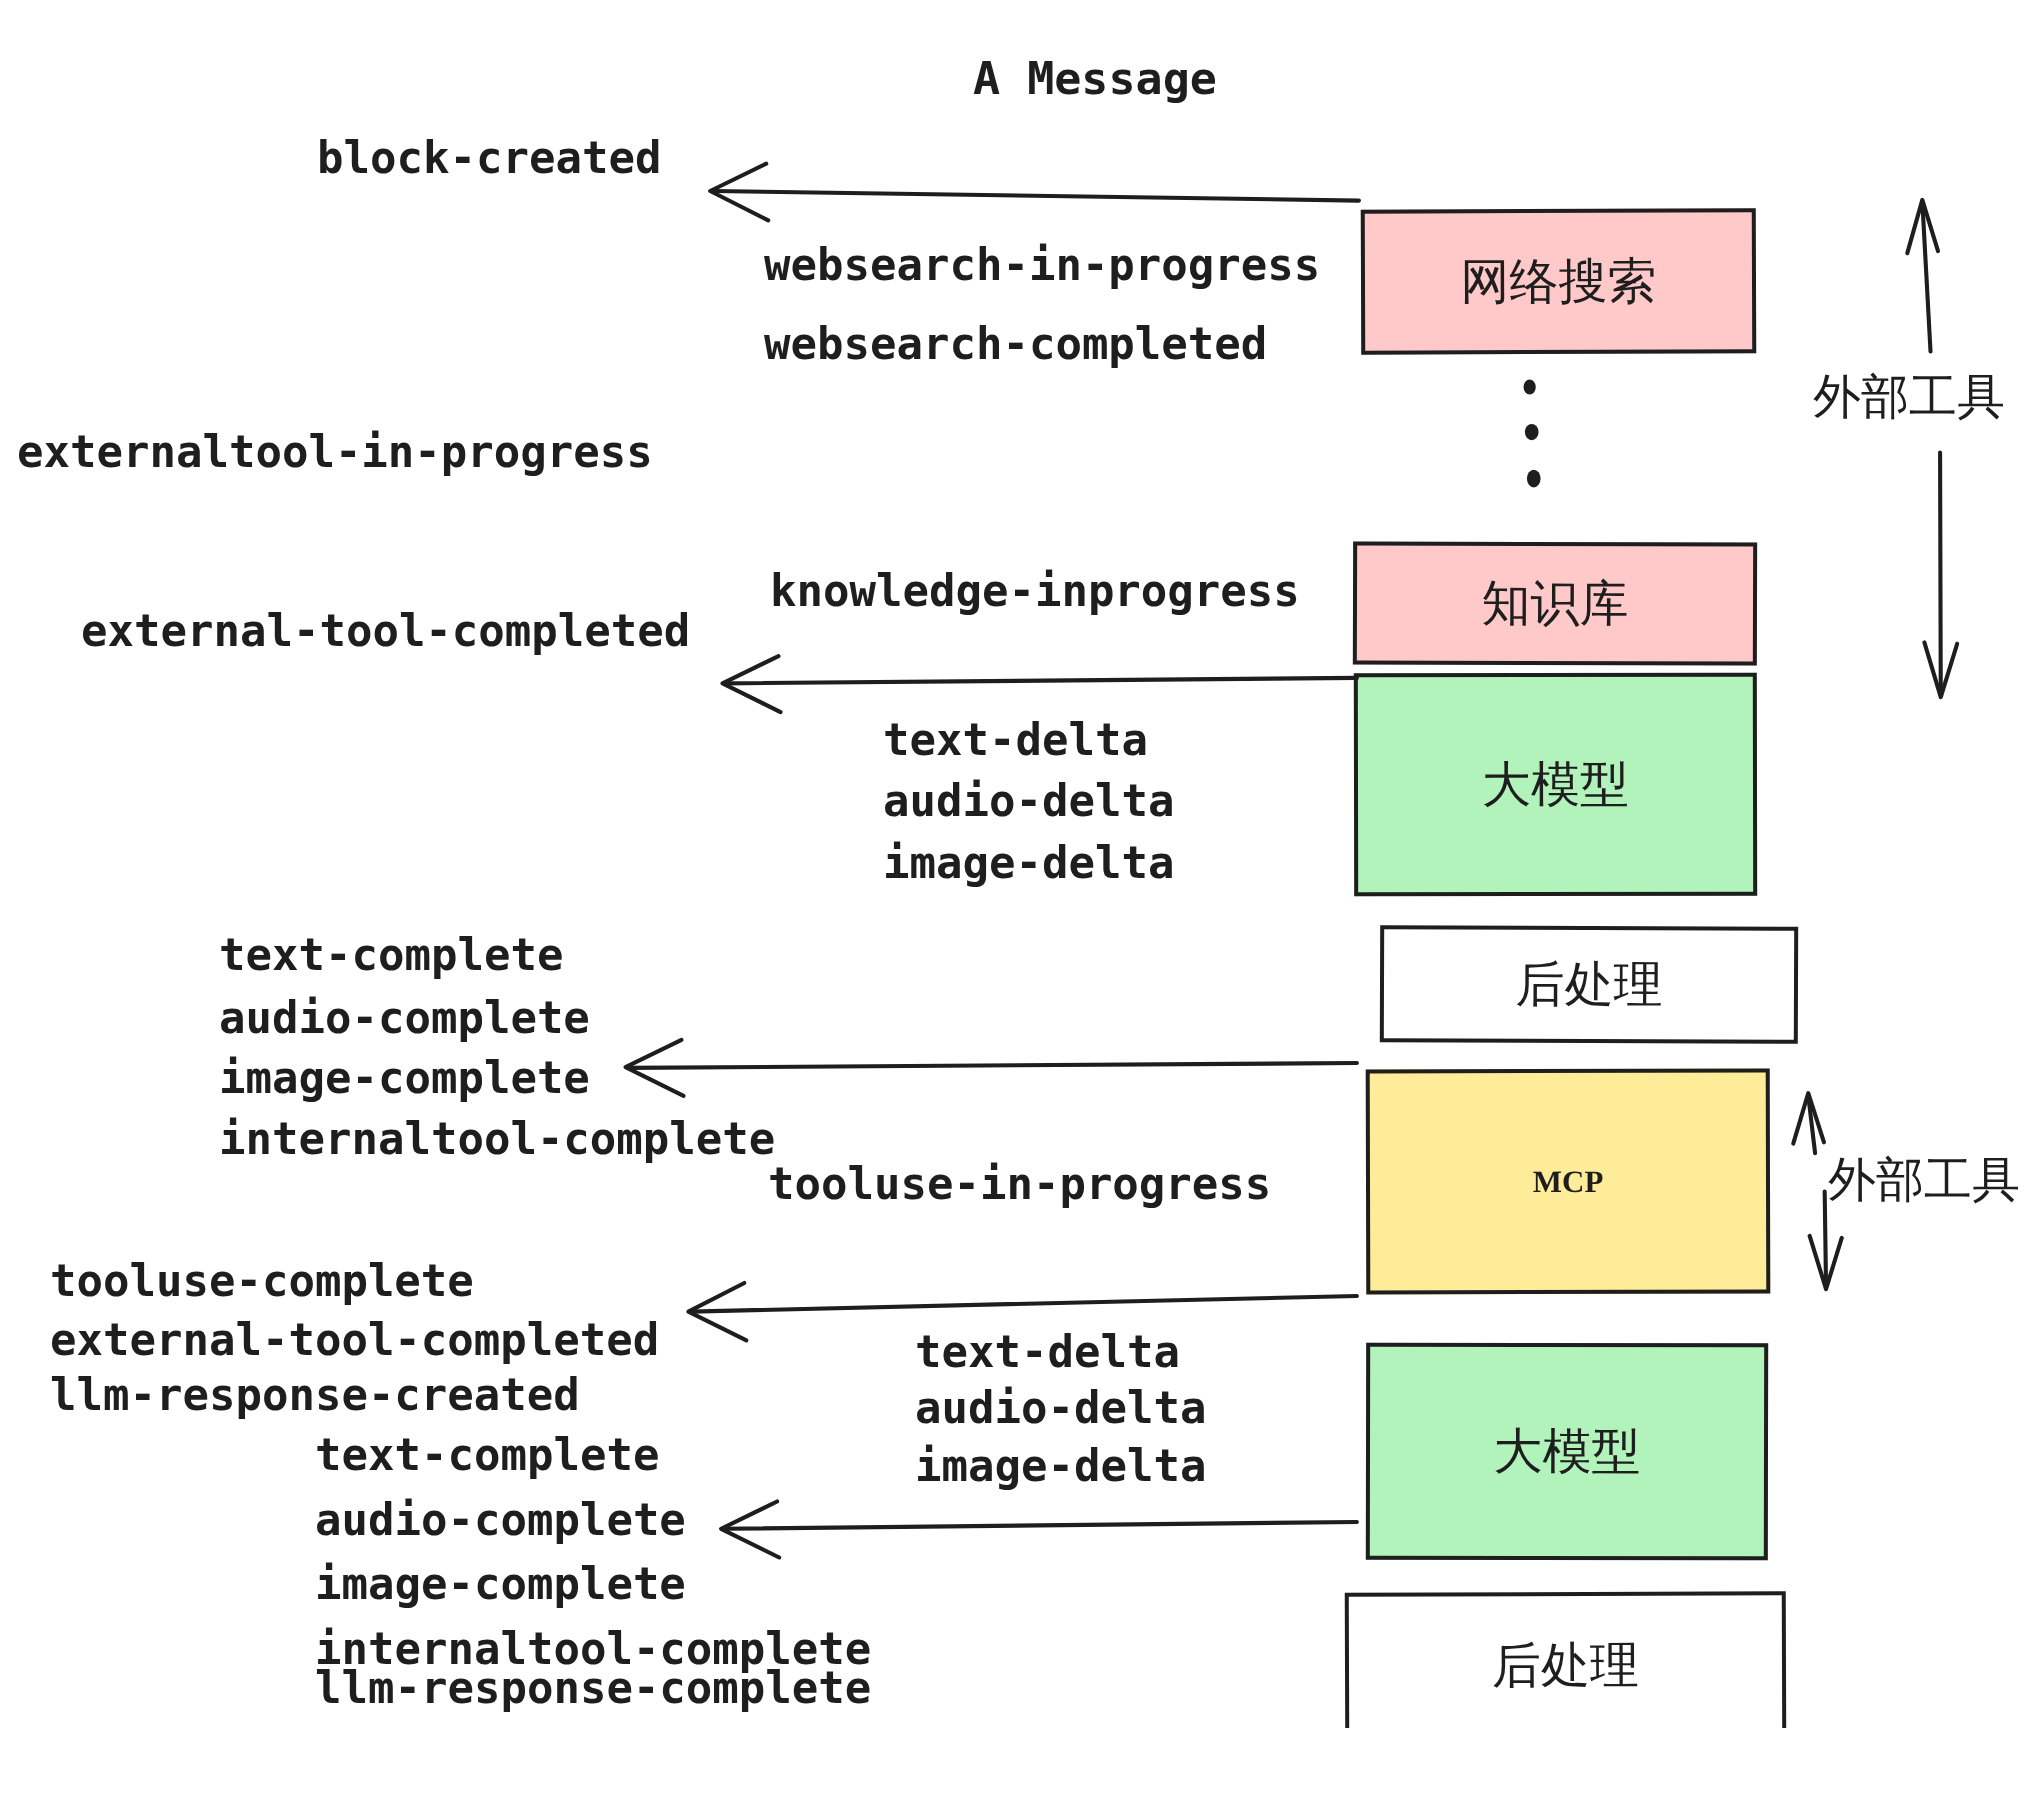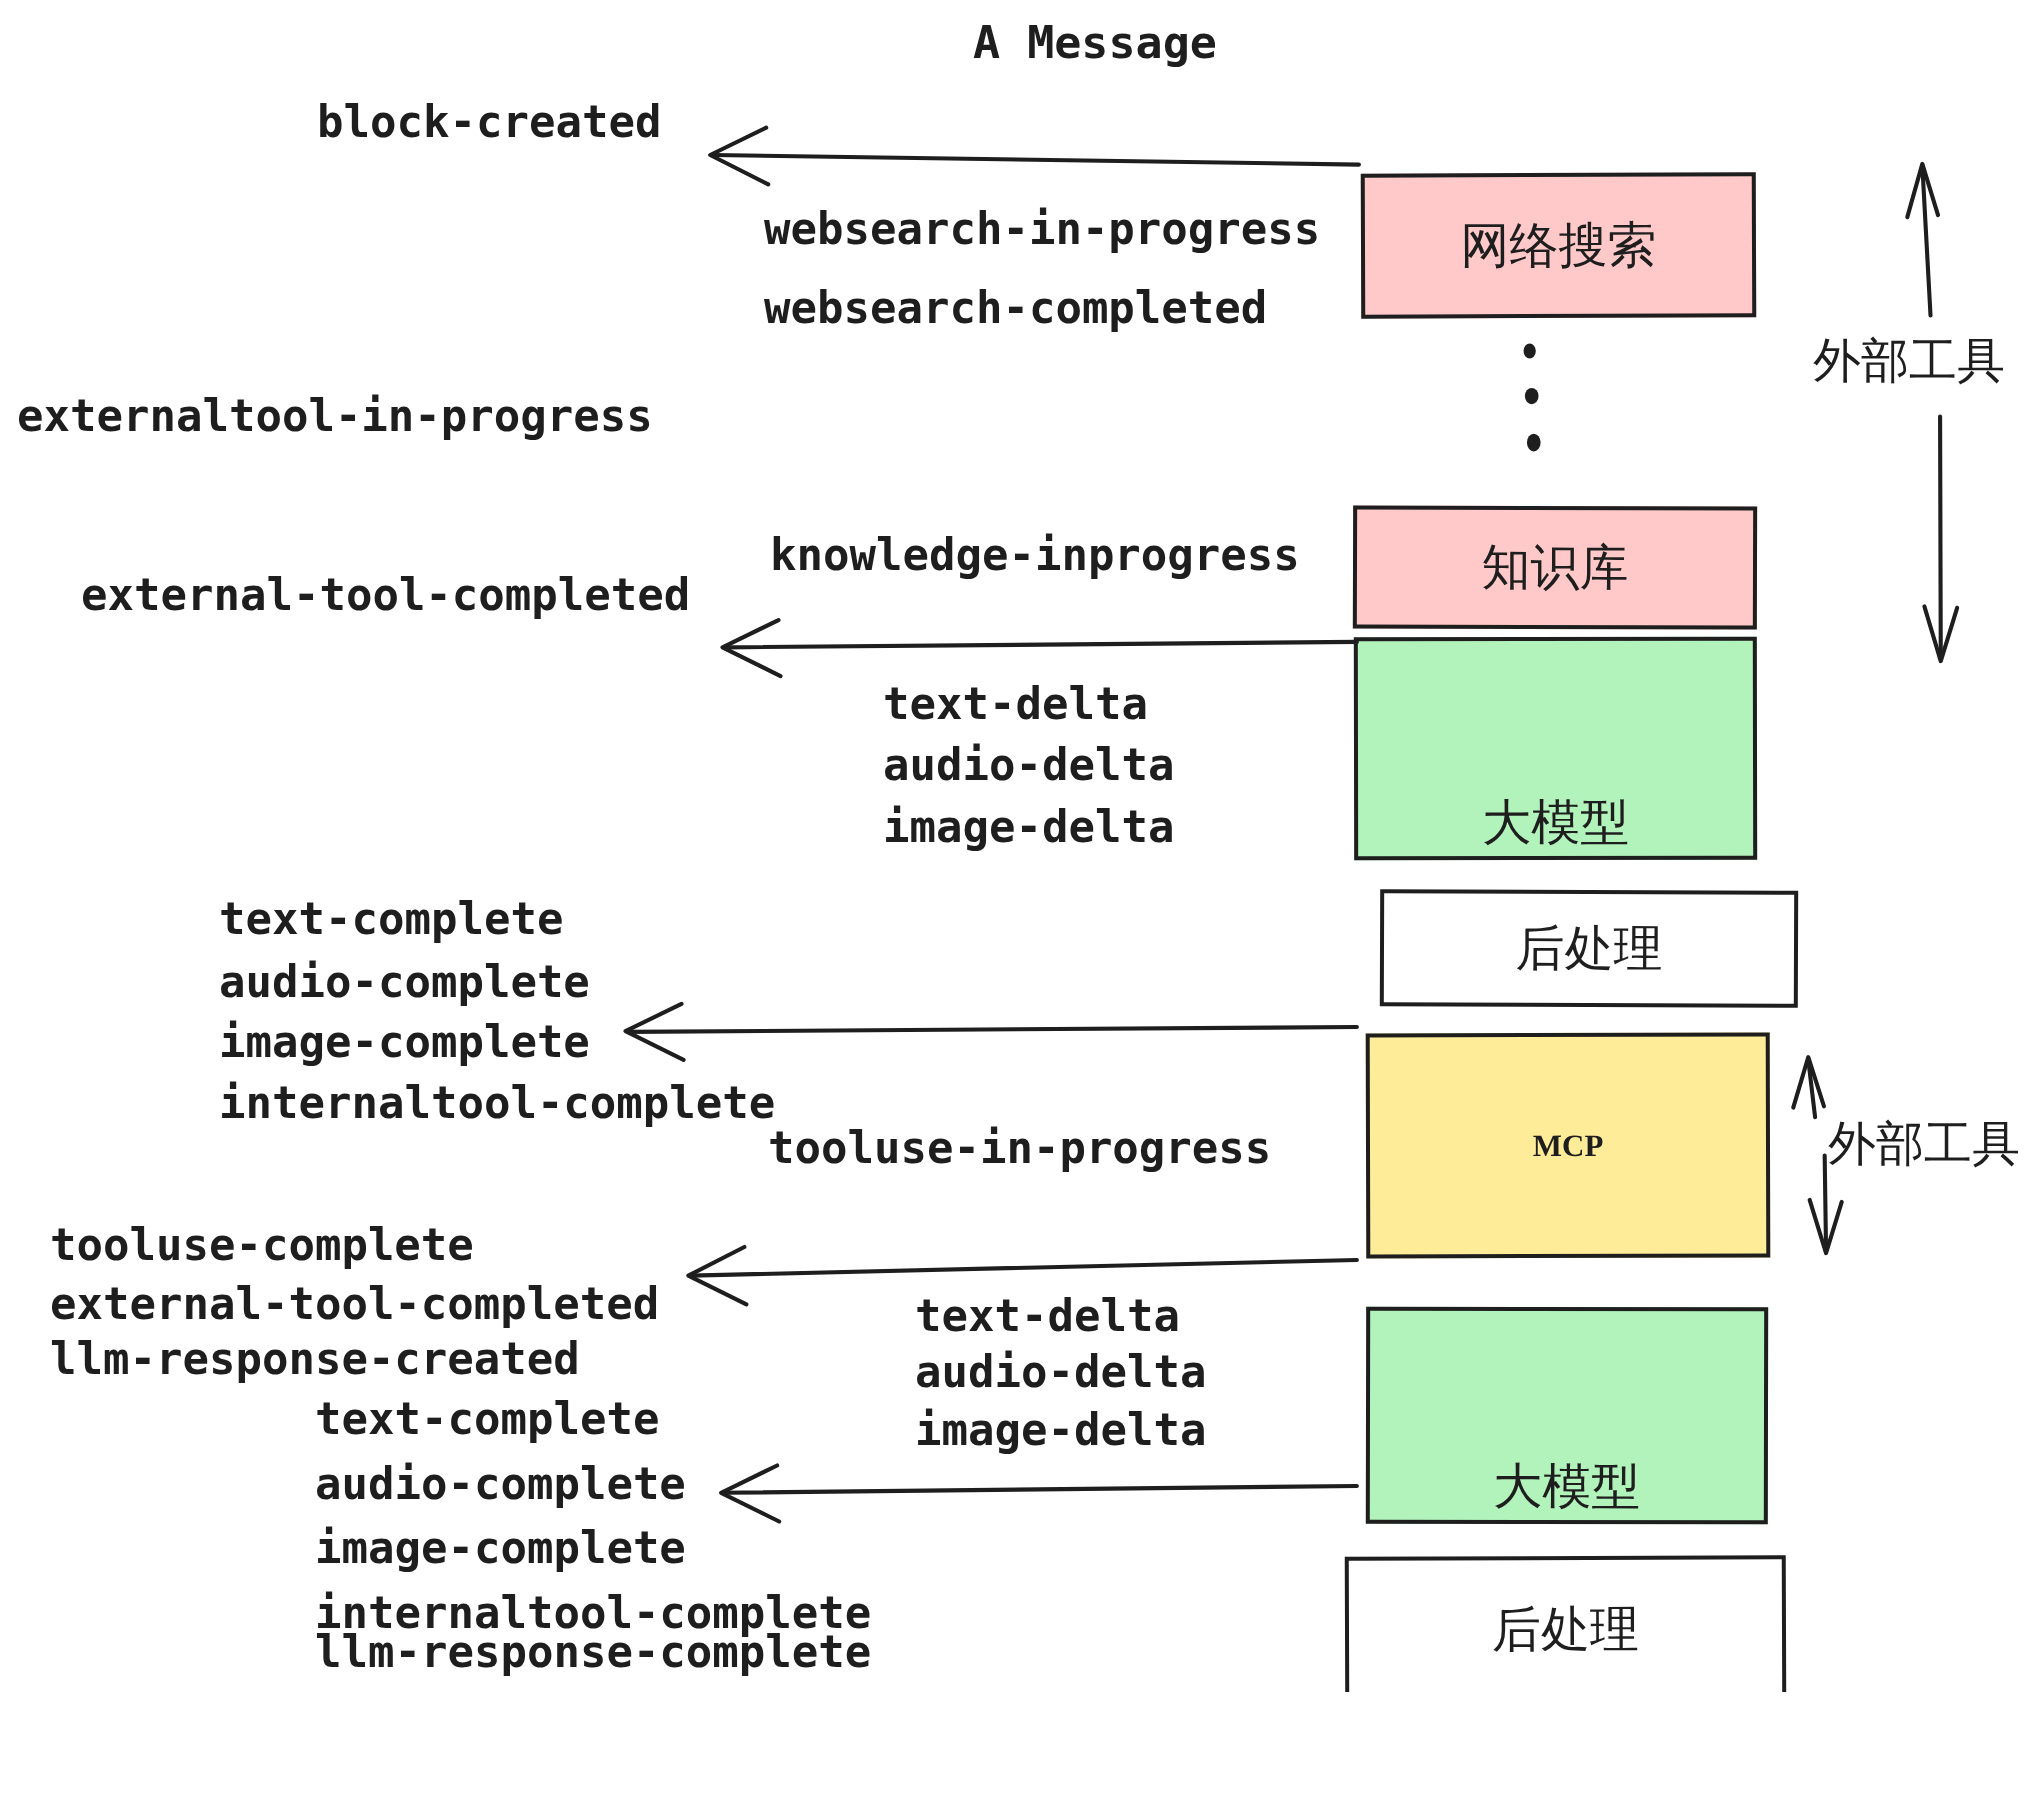--- a/index.html
+++ b/index.html
@@ -1,35 +1,35 @@
 <!DOCTYPE html>
 <html style="--pink: #ffc9c9; --green: #b2f2bb; --yellow: #ffec99; --white: #ffffff; --ink: #1e1e1e;font-size:11px"><head>
 <meta charset="utf-8">
 <style>
   :root{
     --pink:#ffc9c9; --green:#b2f2bb; --yellow:#ffec99; --white:#ffffff; --ink:#1e1e1e;
   }
   html,body{margin:0;padding:0;background:#ffffff;}
   .canvas{
     position:relative; width:2035px; height:1692px; background:#ffffff;
-    font-family:"DejaVu Sans Mono", monospace; color:var(--ink); overflow:hidden;
+    font-family:"DejaVu Sans Mono", monospace; color:var(--ink); overflow:hidden;margin-top:36px;
   }
   .title{
     position:absolute; left:973px; top:16.4px;
     font-size:45px; font-weight:700; white-space:nowrap;
   }
   .event{
     position:absolute; font-size:44px; font-weight:700; line-height:1.1; white-space:nowrap;
   }
   .box{
     position:absolute; box-sizing:border-box; border:4.8px solid var(--ink);
     display:flex; align-items:center; justify-content:center;
   }
   .box.pink{ background:var(--pink); }
-  .box.green{ background:var(--green);align-items:flex-end; }
+  .box.green{ background:var(--green); }
   .box.yellow{ background:var(--yellow); }
   .box.white{ background:var(--white); }
   .box-label{
     font-size:49px; font-weight:400; white-space:nowrap;
     font-family:Liberation Serif, serif;
   }
   .box-label.latin{ font-size:31px; font-weight:700; }
   .side-label{
     position:absolute; font-size:48px; font-weight:400; white-space:nowrap;
     font-family:"DejaVu Sans Mono","Liberation Sans",sans-serif;

